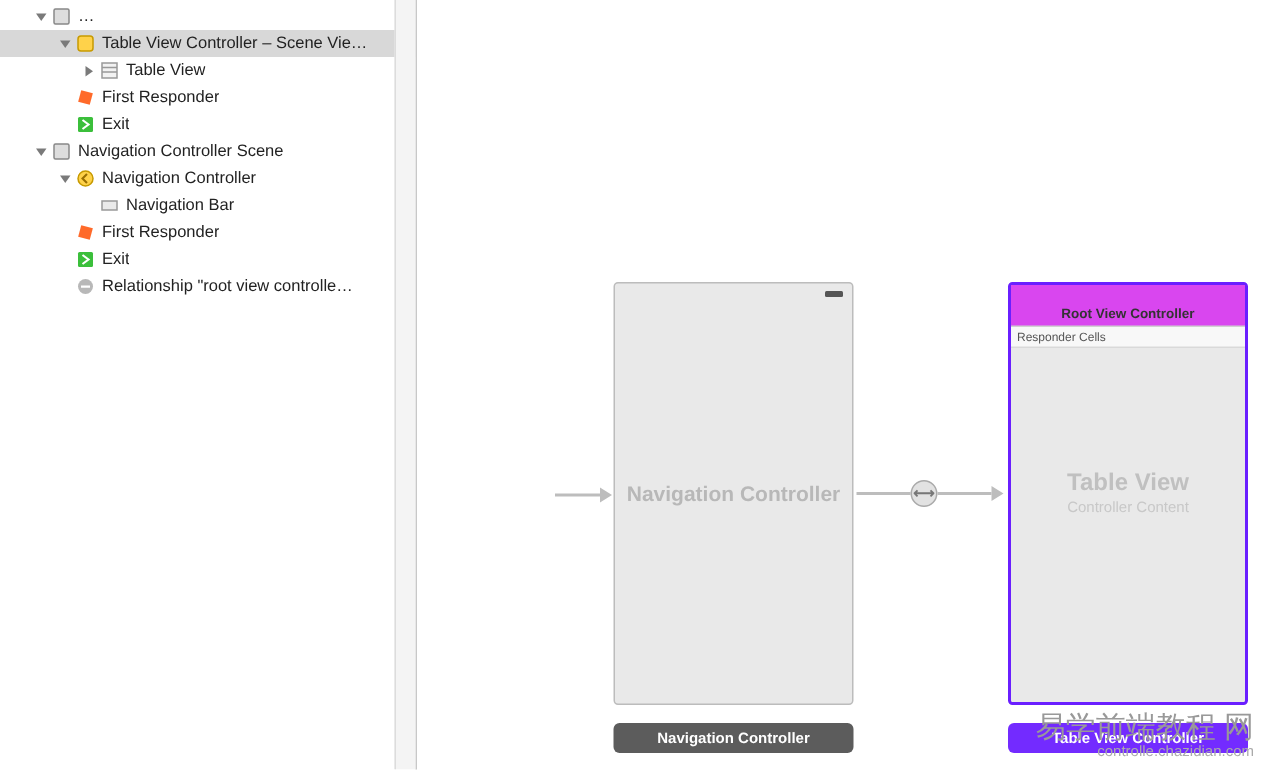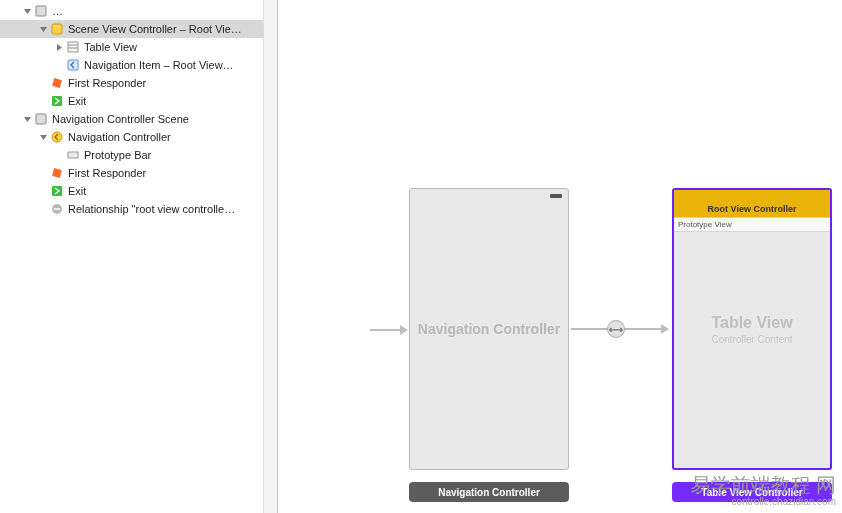--- a/index.html
+++ b/index.html
@@ -126,21 +126,21 @@
     .nav-placeholder-text {
       color: #b8b8b8;
       font-size: 14px;
       font-weight: bold;
       text-align: center;
     }
     
     .table-header {
       position: absolute;
       top: 0; left: 0; right: 0;
-      background: #eab308;
+      background: #d946ef;
       border-bottom: 1px solid #d0d0d0;
       height: 28px;
       display: flex;
       align-items: flex-end;
       justify-content: center;
       font-size: 9px;
       font-weight: bold;
       color: #333;
       padding-bottom: 3px;
     }
@@ -287,49 +287,39 @@
       <span class="disclosure">
         <svg width="9" height="9">
             <polygon points="1,2 8,2 4.5,7" fill="#7a7a7a"></polygon>
           </svg>
       </span>
       <span class="item-icon">
         <svg width="12" height="12">
             <rect x="1" y="1" width="10" height="10" rx="2" fill="#ffd24a" stroke="#c79a00"></rect>
           </svg>
       </span>
-      <span class="row-label">Scene View Controller – Root Vie…</span>
+      <span class="row-label">Table View Controller – Scene Vie…</span>
     </div>
 
     <div class="row indent-3">
       <span class="disclosure">
         <svg width="9" height="9">
             <polygon points="2,1 7,4.5 2,8" fill="#7a7a7a"></polygon>
           </svg>
       </span>
       <span class="item-icon">
         <svg width="12" height="12">
             <rect x="1" y="1" width="10" height="10" fill="#f2f2f2" stroke="#999"></rect>
             <line x1="1" y1="4" x2="11" y2="4" stroke="#999"></line>
             <line x1="1" y1="7" x2="11" y2="7" stroke="#999"></line>
           </svg>
       </span>
       <span class="row-label">Table View</span>
     </div>
 
-    <div class="row indent-3">
-      <span class="spacer-disclosure"></span>
-      <span class="item-icon">
-        <svg width="12" height="12">
-            <rect x="1" y="1" width="10" height="10" rx="1" fill="#dce9ff" stroke="#5a8ed6"></rect>
-            <polyline points="7,3 4,6 7,9" fill="none" stroke="#3a6db8" stroke-width="1.4"></polyline>
-          </svg>
-      </span>
-      <span class="row-label">Navigation Item – Root View…</span>
-    </div>
 
     <div class="row indent-2">
       <span class="spacer-disclosure"></span>
       <span class="item-icon">
         <svg width="12" height="12">
             <rect x="2" y="2" width="8" height="8" fill="#ff6a2a" transform="rotate(15 6 6)"></rect>
           </svg>
       </span>
       <span class="row-label">First Responder</span>
     </div>
@@ -374,21 +364,21 @@
       <span class="row-label">Navigation Controller</span>
     </div>
 
     <div class="row indent-3">
       <span class="spacer-disclosure"></span>
       <span class="item-icon">
         <svg width="12" height="12">
             <rect x="1" y="3" width="10" height="6" fill="#eaeaea" stroke="#999"></rect>
           </svg>
       </span>
-      <span class="row-label">Prototype Bar</span>
+      <span class="row-label">Navigation Bar</span>
     </div>
 
     <div class="row indent-2">
       <span class="spacer-disclosure"></span>
       <span class="item-icon">
         <svg width="12" height="12">
             <rect x="2" y="2" width="8" height="8" fill="#ff6a2a" transform="rotate(15 6 6)"></rect>
           </svg>
       </span>
       <span class="row-label">First Responder</span>
@@ -445,21 +435,21 @@
     <div class="segue-arrow-head"></div>
   </div>
 
   <div class="scene table">
     <div class="scene-body selected">
       <div class="status-bar-mini"></div>
       <div class="table-header">
         <span>Root View Controller</span>
       </div>
       <div class="proto-cells-bar">
-        <span>Prototype View</span>
+        <span>Responder Cells</span>
       </div>
       <div class="table-body-placeholder">
         <div class="main-txt">Table View</div>
         <div class="sub-txt">Controller Content</div>
       </div>
     </div>
     <div class="scene-label purple">
       <span>Table View Controller</span>
     </div>
   </div>

